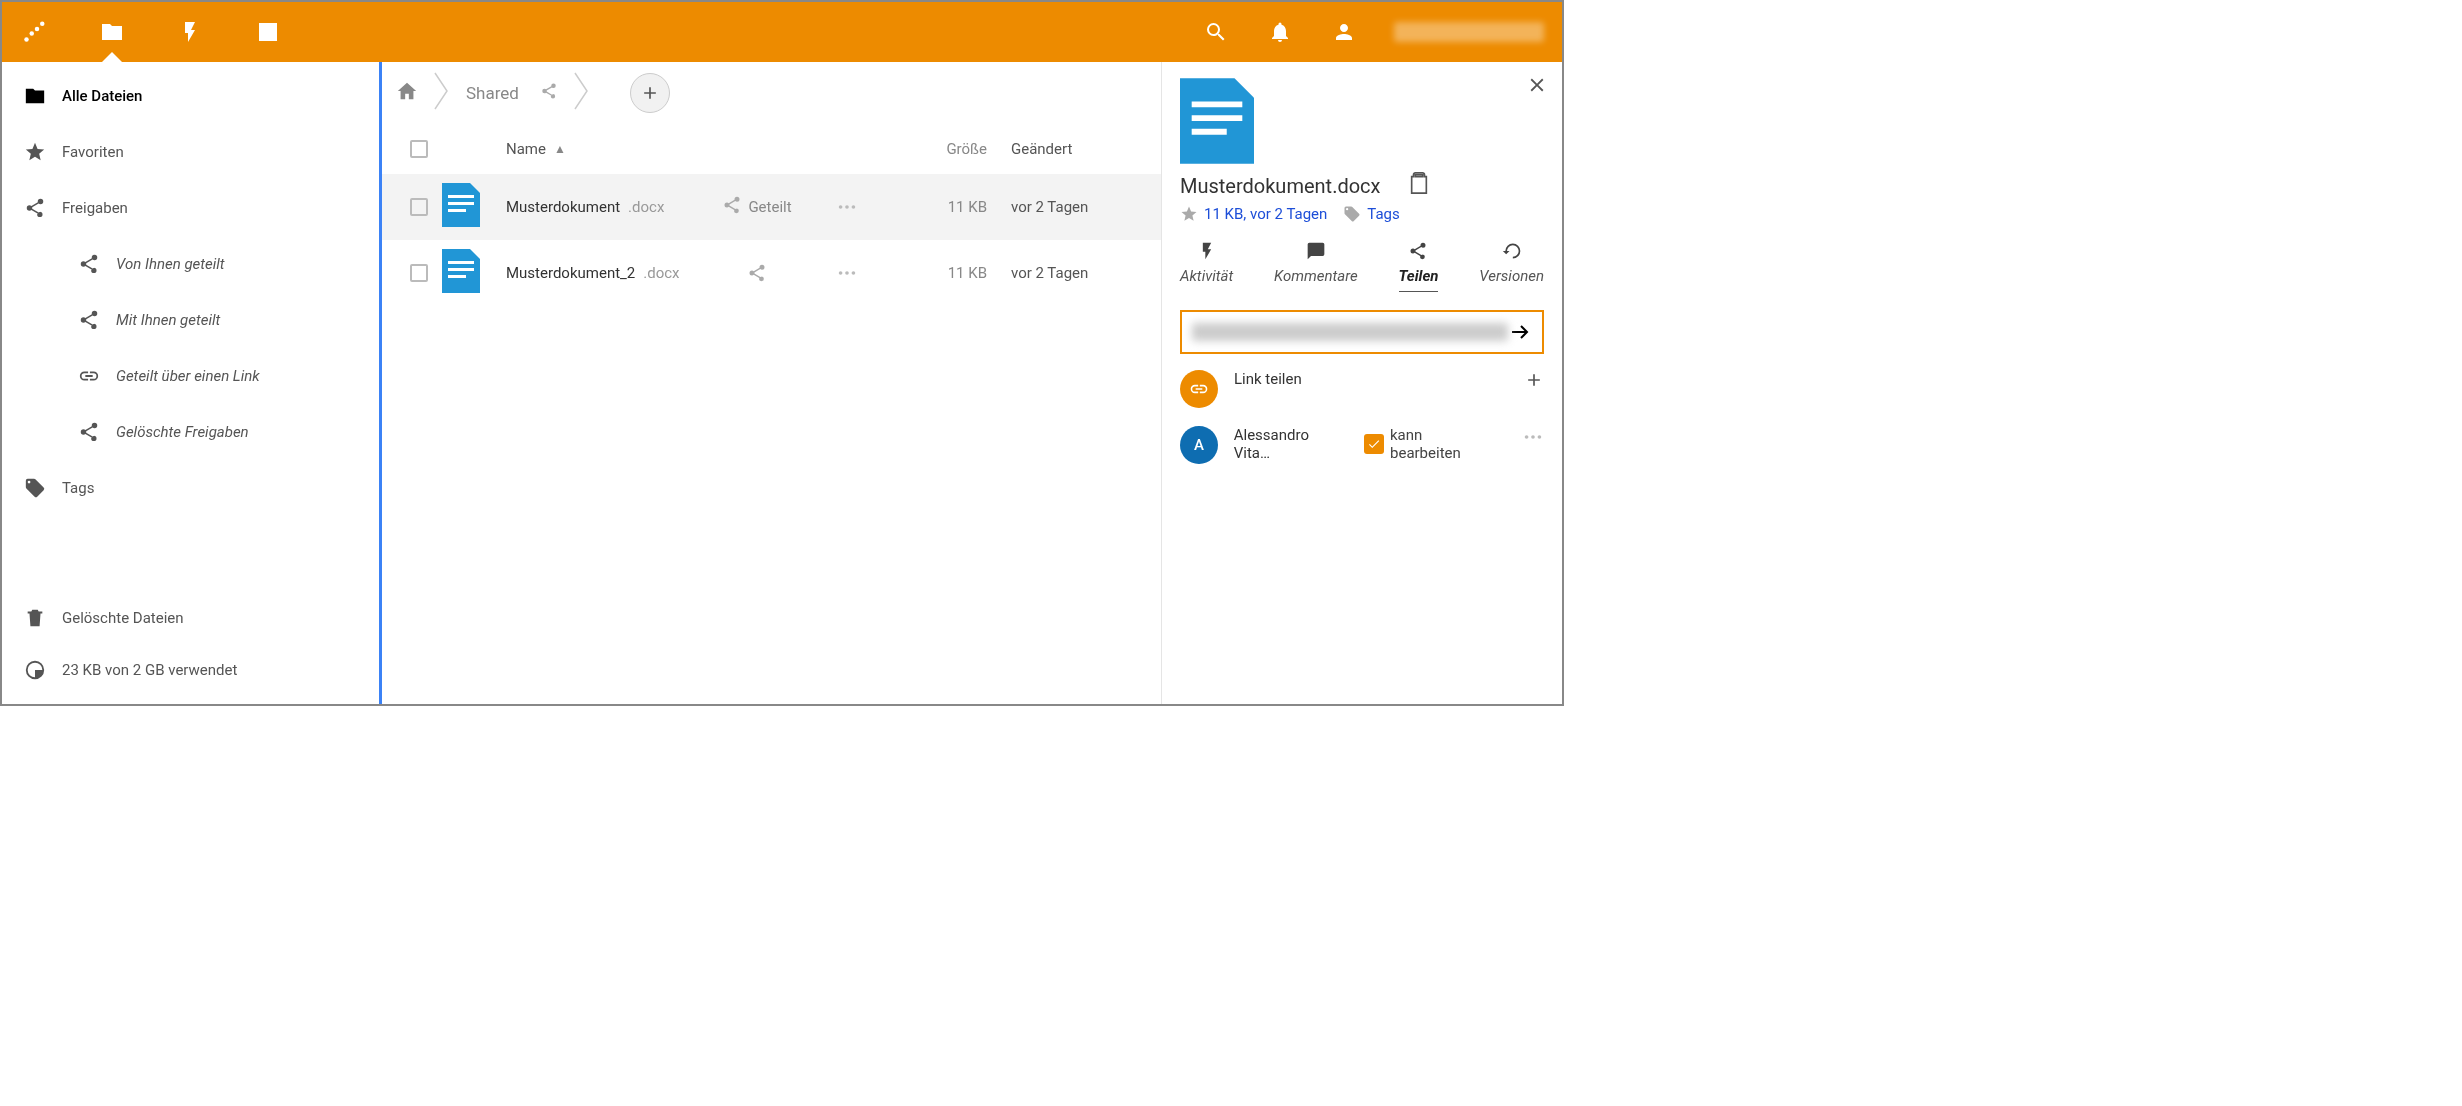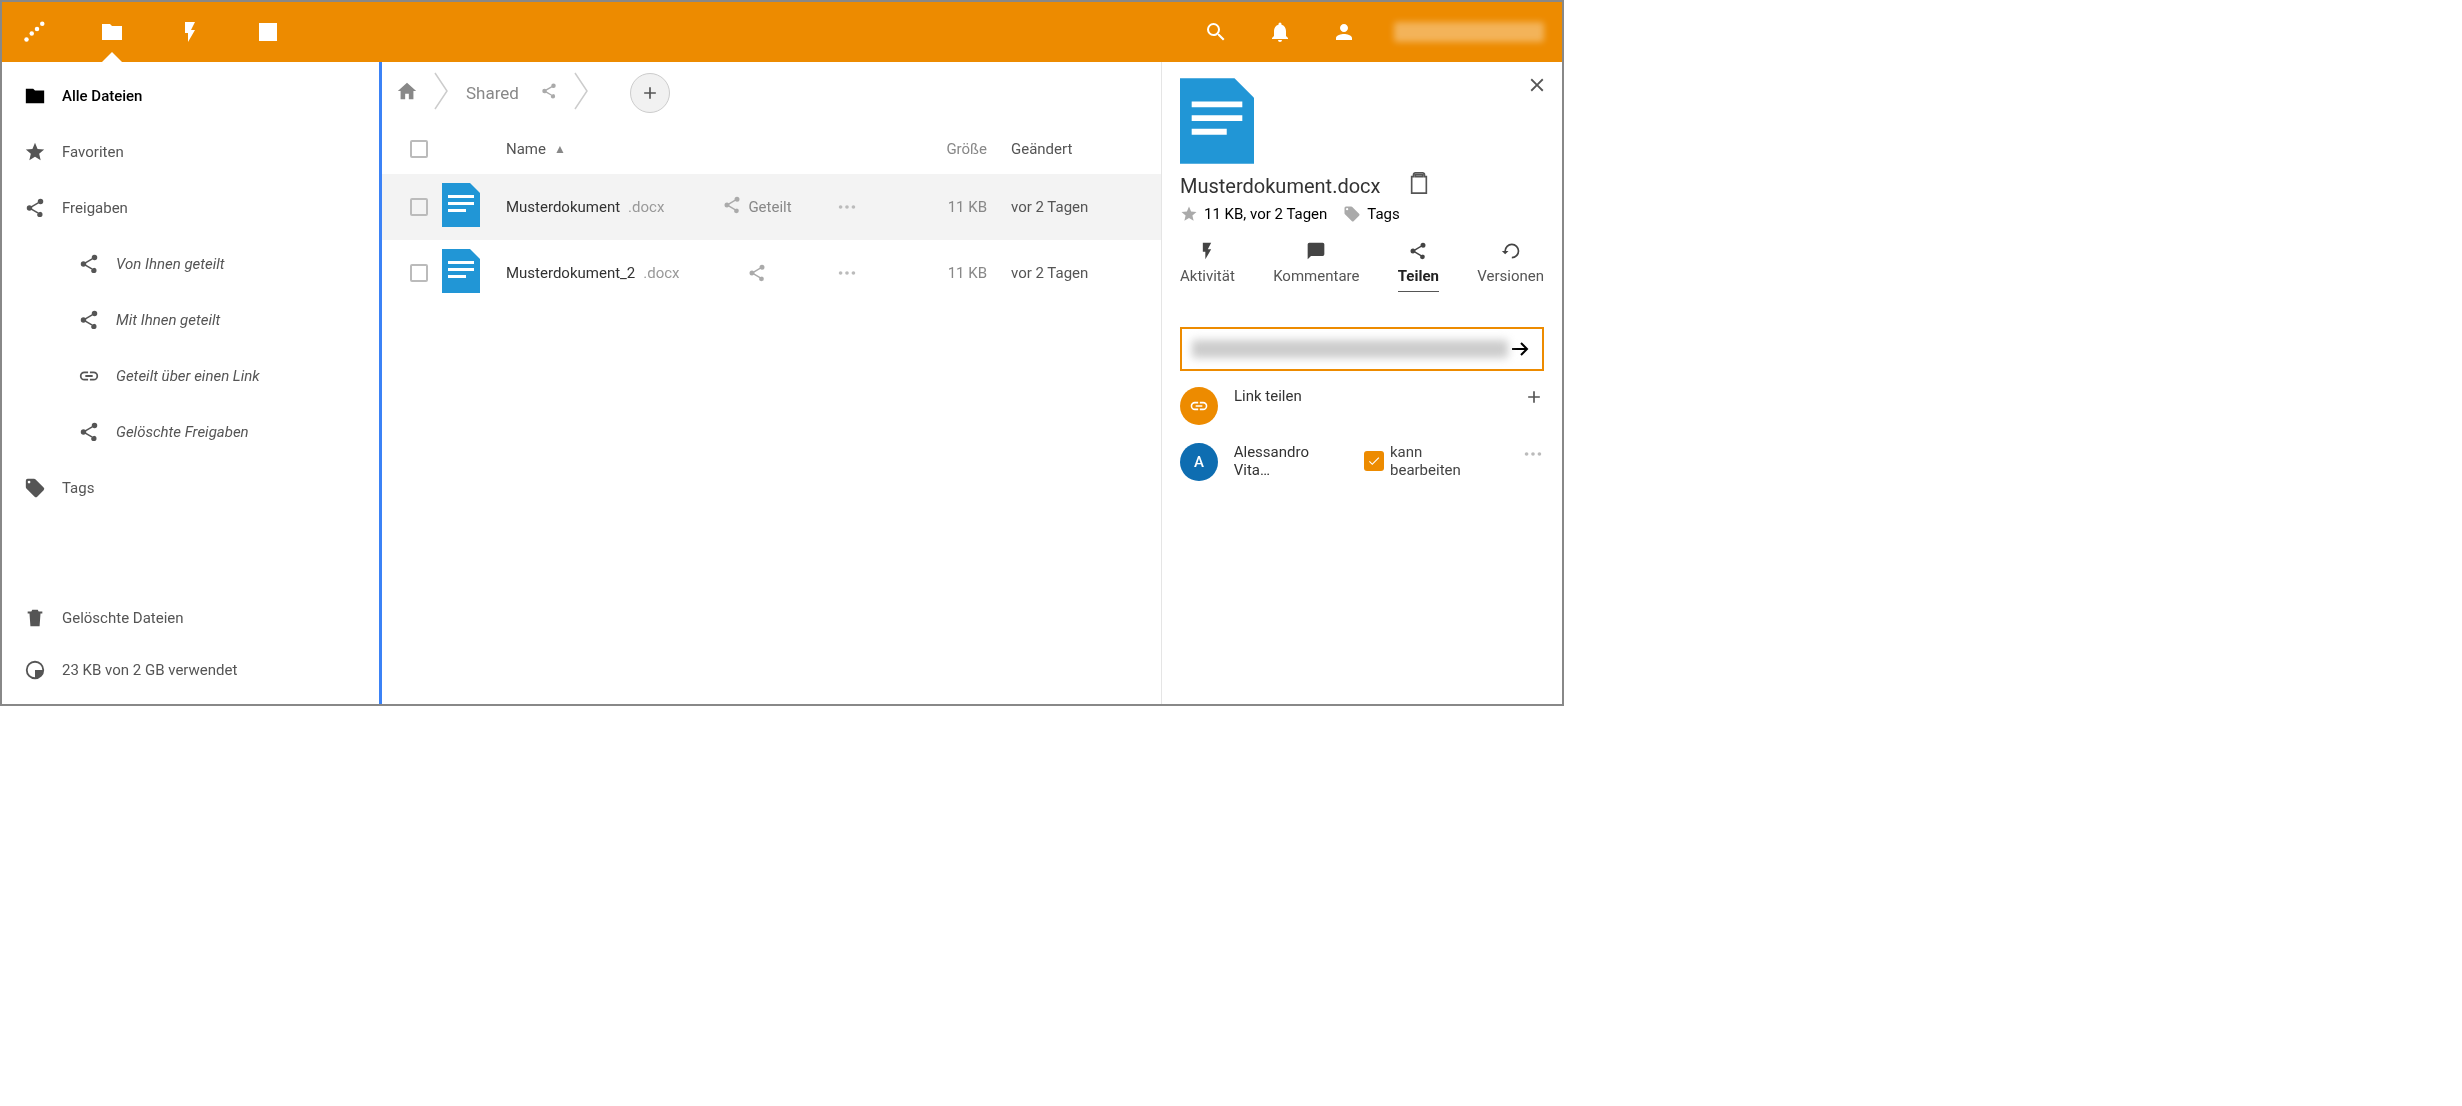--- a/index.html
+++ b/index.html
@@ -60,24 +60,24 @@
 
 .summary{ display:flex; align-items:center; height:60px; padding:0 14px; color:#999; }
 
 
 .details{ width:400px; padding:16px 18px; position:relative;}
 .close-x{ position:absolute; top:12px; right:14px; cursor:pointer;}
 .close-x svg{width:22px;height:22px;fill:#555;}
 .det-icon{ width:74px; height:86px; margin-bottom:4px;}
 .det-title{ font-size:20px; color:#333; margin-bottom:6px; display:flex; align-items:center; justify-content:flex-start;gap:28px;}
 .clip svg{width:22px;height:22px;fill:#555;}
-.det-meta{ display:flex; align-items:center; gap:6px; color:#000000; font-size:15px; margin-bottom:18px;}
+.det-meta{ display:flex; align-items:center; gap:6px; color:#1d4ed8; font-size:15px; margin-bottom:18px;}
 .det-meta svg{width:18px;height:18px;fill:#aaa;}
 
-.tabs{ display:flex; justify-content:space-between; margin-bottom:35px;}
+.tabs{ display:flex; justify-content:space-between; margin-bottom:18px;font-style:italic;}
 .tab{ display:flex; flex-direction:column; align-items:center; gap:6px; color:#555; cursor:pointer; padding-bottom:6px; font-size:15px;}
 .tab.active{ font-weight:700; color:#222; border-bottom:1px solid #555;}
 .tab svg{ width:20px;height:20px; fill:#444;}
 
 .share-input{ border:2px solid #ed8b00; height:44px; display:flex; align-items:center; padding:0 10px; margin-bottom:16px;}
 .share-input .blur{ flex:1; height:18px; background:#ccc; filter:blur(4px); border-radius:3px;}
 .share-input svg{width:24px;height:24px;stroke:#000;fill:none;stroke-width:2;}
 
 .share-row{ display:flex; align-items:flex-start; height:56px; gap:16px;}
 .badge{ width:38px;height:38px;border-radius:50%;display:flex;align-items:center;justify-content:center;color:#fff;font-weight:500;}

